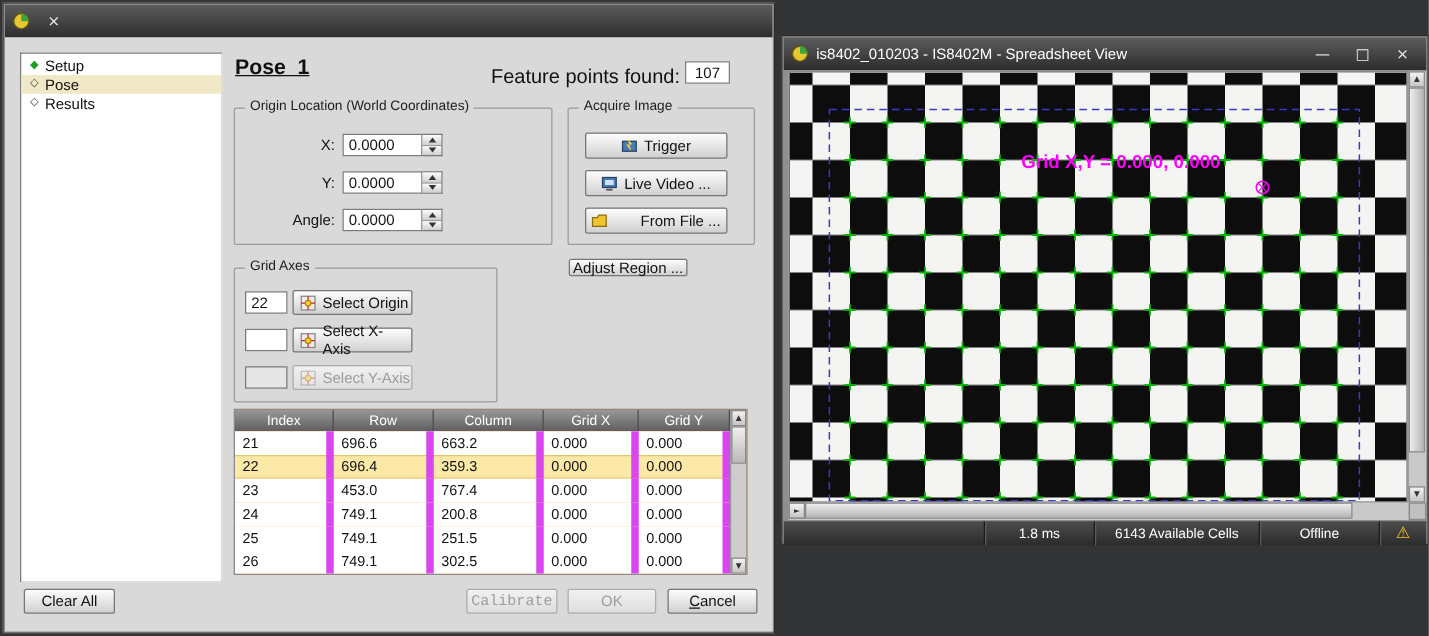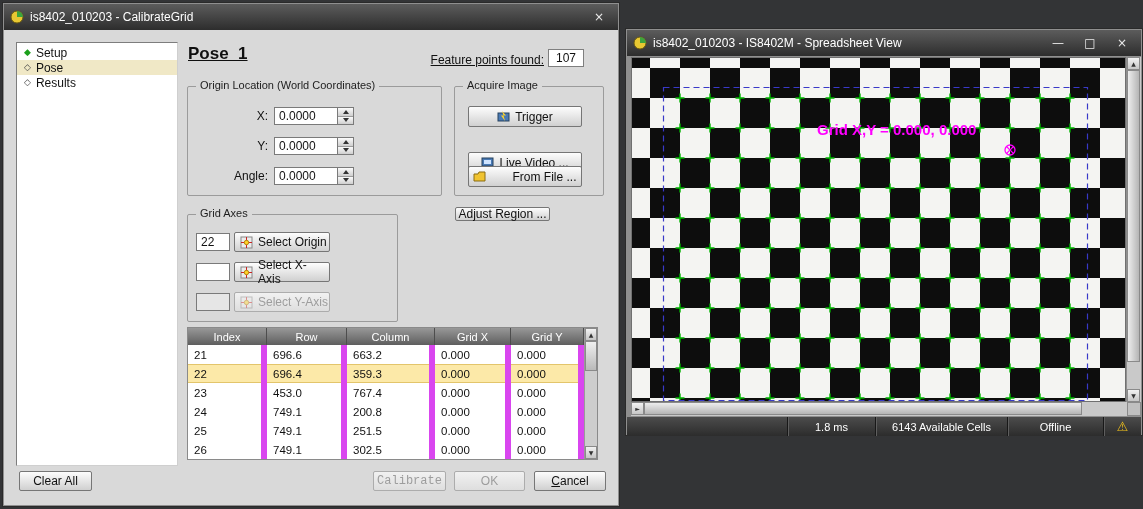--- a/index.html
+++ b/index.html
@@ -30,21 +30,21 @@
     border:1px solid; border-color:#7d7d7d #cfcfcf #cfcfcf #7d7d7d; padding-top:2px;
   }
   .tree-item { height:15px; display:flex; align-items:center; gap:5px; padding-left:7px; font-size:12px; }
   .tree-item.selected { background:#f0e8c6; }
   .bullet { font-size:9px; line-height:1; }
   .bullet.filled { color:#1ca01c; }
   .bullet.hollow { color:#444; }
 
   .pose-title { position:absolute; left:184px; top:14px; font-size:17px; font-weight:bold;
                 text-decoration:underline; white-space:pre; color:#101010; }
-  .feature-label { position:absolute; left:330px; top:23px; width:210px; text-align:right; font-size:12px;text-decoration:underline; }
+  .feature-label { position:absolute; left:330px; top:23px; width:210px; text-align:right; font-size:16px; }
   .feature-box { position:absolute; left:544px; top:19px; width:36px; height:18px; background:#fff;
                  border:1px solid #7f7f7f; display:flex; align-items:center; justify-content:center; font-size:12px; }
 
   .groupbox { position:absolute; border:1px solid #9b9b9b; border-radius:2px; }
   .gb-title { position:absolute; top:-8px; left:8px; background:#d9d9d9; padding:0 4px; font-size:11px; color:#1d1d1d; white-space:nowrap; }
 
   .gb-origin { left:183px; top:56px; width:255px; height:110px; }
   .field-row { position:absolute; left:0; height:18px; display:flex; align-items:center; }
   .field-label { width:86px; text-align:right; padding-right:6px; font-size:12px; }
   .textfield { background:#fff; border:1px solid #7a7a7a; height:18px; width:64px;
@@ -136,21 +136,20 @@
 <body>
 
 <div class="win cal-win">
   <div class="titlebar">
     <span class="mini-icon">
       <svg width="14" height="14">
           <circle cx="7" cy="7" r="6" fill="#e8c832" stroke="#6a5a10"></circle>
           <path d="M7 1 A6 6 0 0 1 13 7 L7 7 Z" fill="#3da43d"></path>
         </svg>
     </span>
-    <span class="title">is8402_010203 - CalibrateGrid</span>
     <span class="win-btn glyph">×</span>
   </div>
 
   <div class="cal-body">
 
     <div class="tree">
       <div class="tree-item">
         <span class="bullet filled glyph">◆</span>
         <span>Setup</span>
       </div>
@@ -213,21 +212,21 @@
       <span class="gb-title">Acquire Image</span>
       <div class="btn acq-btn" style="top:19px;">
         <span class="mini-icon">
           <svg width="13" height="13">
               <rect x="1" y="3" width="11" height="8" fill="#4a7ab5" stroke="#27425f"></rect>
               <path d="M5 1 L9 5.5 L6.5 5.5 L8 11 L4 5.5 L6.5 5.5 Z" fill="#ffd42a"></path>
             </svg>
         </span>
         <span>Trigger</span>
       </div>
-      <div class="btn acq-btn" style="top:65px;align-items:center;">
+      <div class="btn acq-btn" style="top:49px;align-items:center;">
         <span class="mini-icon">
           <svg width="13" height="13">
               <rect x="1" y="2" width="11" height="8" fill="#4a7ab5" stroke="#27425f"></rect>
               <rect x="3" y="4" width="7" height="4" fill="#cfe4ff"></rect>
               <rect x="4" y="11" width="5" height="1.5" fill="#555"></rect>
             </svg>
         </span>
         <span>Live Video ...</span>
       </div>
       <div class="btn acq-btn" style="top:79px;gap:26px;">

